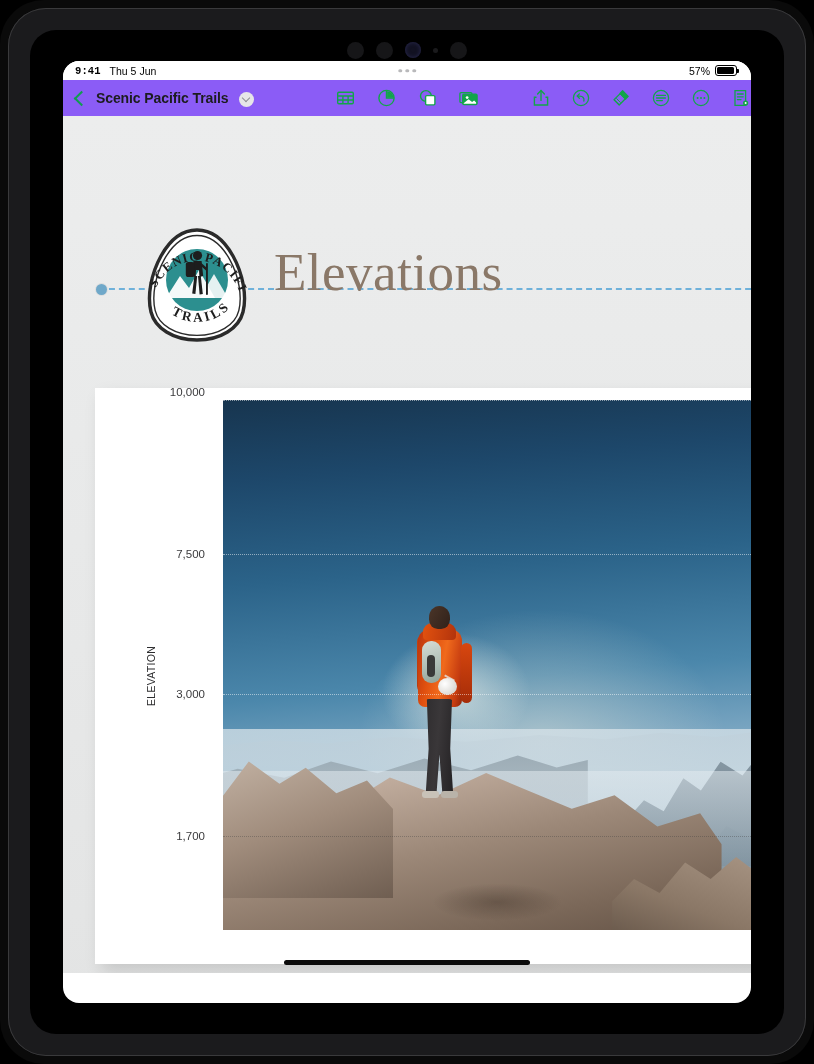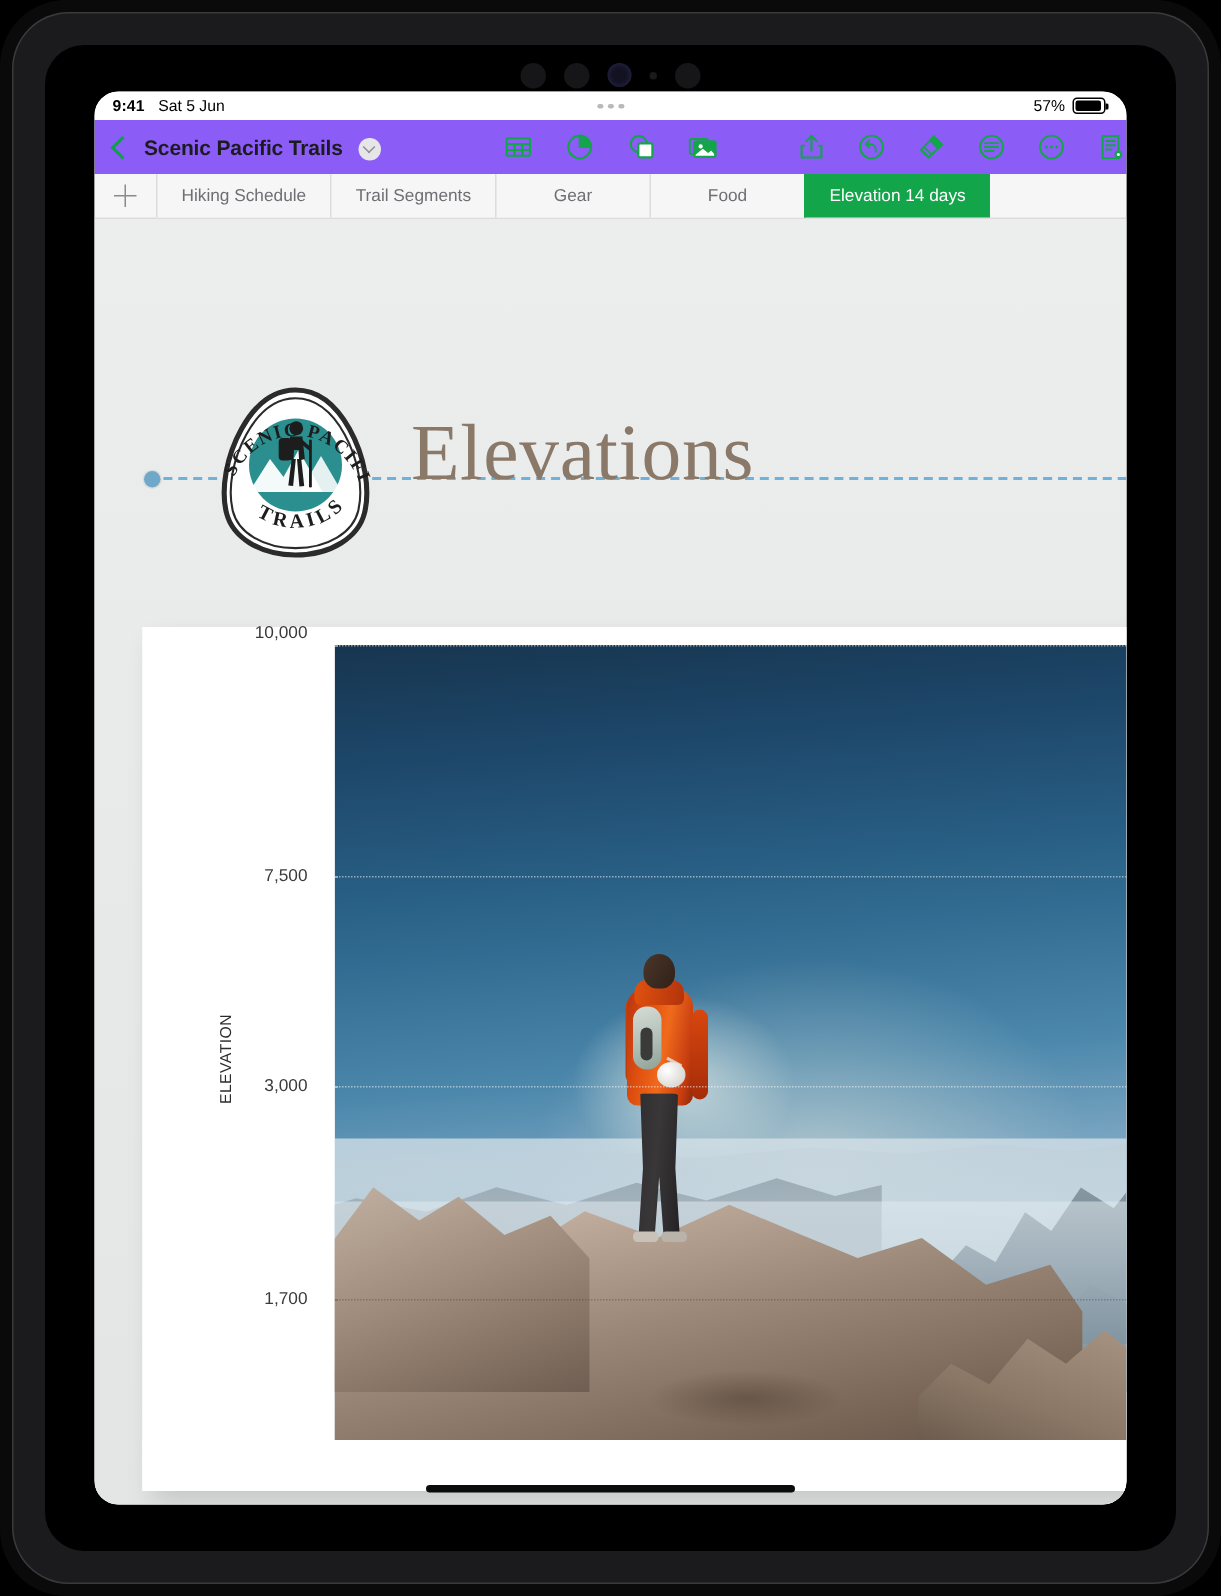--- a/index.html
+++ b/index.html
@@ -53,21 +53,21 @@
   
   #statusbar {
     height:19px; width:100%;
     display:flex; align-items:center;
     padding:0 14px 0 12px;
     font-size:10.5px; color:#000;
     position:relative;
     background:#fff;
   }
   #sb-left { display:flex; align-items:center; gap:9px; font-weight:600; }
-  #sb-time { font-weight:600; letter-spacing:.1px; }
+  #sb-time { font-weight:600; letter-spacing:.1px;font-family:Liberation Mono, monospace; }
   #sb-date { font-weight:500; }
   #sb-center {
     position:absolute; left:50%; top:50%; transform:translate(-50%,-50%);
     display:flex; gap:3.5px;
   }
   #sb-center i { width:3.5px; height:3.5px; border-radius:50%; background:#b9b9bb; display:block; }
   #sb-right { margin-left:auto; display:flex; align-items:center; gap:5px; font-weight:500; }
   .batt { width:22px; height:11px; border:1px solid #000; border-radius:3px; position:relative; }
   .batt:after { content:""; position:absolute; right:-3px; top:3.2px; width:1.6px; height:4px; background:#000; border-radius:0 1px 1px 0; }
   .batt i { position:absolute; left:1.3px; top:1.3px; bottom:1.3px; width:17px; background:#000; border-radius:1.5px; display:block; }
@@ -402,21 +402,21 @@
         <span class="sensor s-c"></span>
         <span class="sensor s-d"></span>
         <span class="sensor s-e"></span>
       </div>
 
       <div id="screen">
 
         <div id="statusbar">
           <div id="sb-left">
             <span id="sb-time">9:41</span>
-            <span id="sb-date">Sat 5 Jun</span>
+            <span id="sb-date">Thu 5 Jun</span>
           </div>
           <div id="sb-center">
             <i></i>
             <i></i>
             <i></i>
           </div>
           <div id="sb-right">
             <span>57%</span>
             <span class="batt">
                 <i></i>
@@ -509,40 +509,20 @@
                 <line x1="6.4" y1="6" x2="12.2" y2="6"></line>
                 <line x1="6.4" y1="8.8" x2="12.2" y2="8.8"></line>
                 <line x1="6.4" y1="11.6" x2="10" y2="11.6"></line>
                 <circle cx="14.6" cy="15" r="2.6" fill="#12a54a" stroke="none"></circle>
                 <circle cx="14.6" cy="15" r="1" fill="#fff" stroke="none"></circle>
               </svg>
             </span>
           </div>
         </div>
 
-        <div id="tabbar">
-          <div id="tab-add">
-            <span class="plus"></span>
-          </div>
-          <div class="tab wide">
-            <span>Hiking Schedule</span>
-          </div>
-          <div class="tab wide">
-            <span>Trail Segments</span>
-          </div>
-          <div class="tab wide">
-            <span>Gear</span>
-          </div>
-          <div class="tab wide">
-            <span>Food</span>
-          </div>
-          <div class="tab active">
-            <span>Elevation 14 days</span>
-          </div>
-        </div>
 
         <div id="canvas">
           <div id="sheet">
 
             <div id="headerblock">
               <div id="sel-line"></div>
               <div id="sel-handle"></div>
 
               <div id="logo">
                 <svg viewBox="0 0 120 120">

